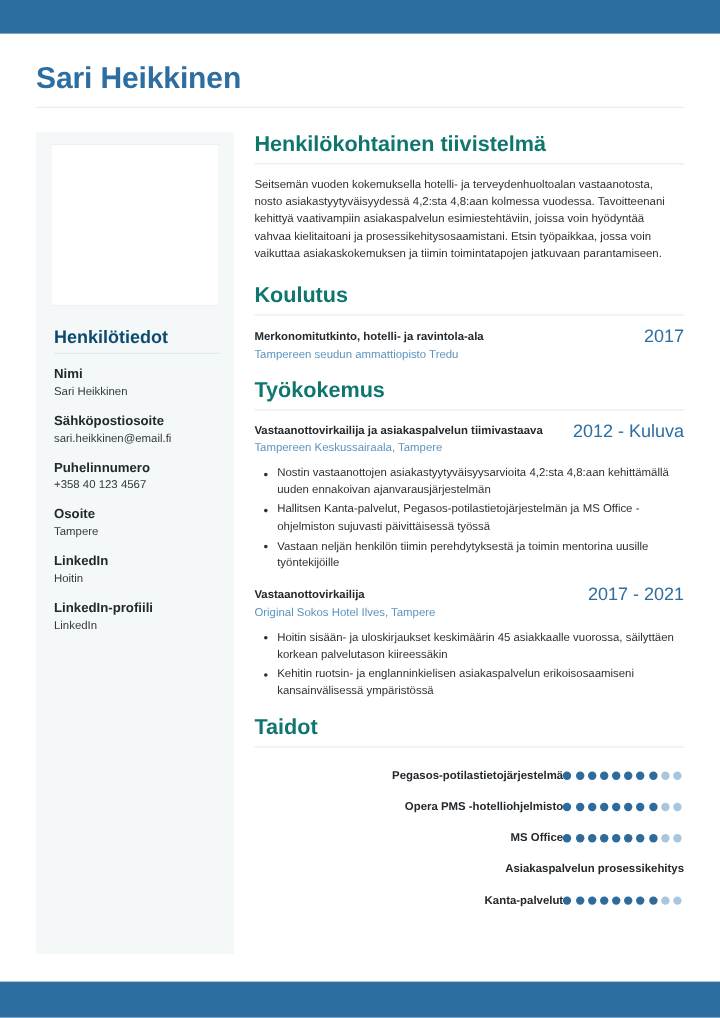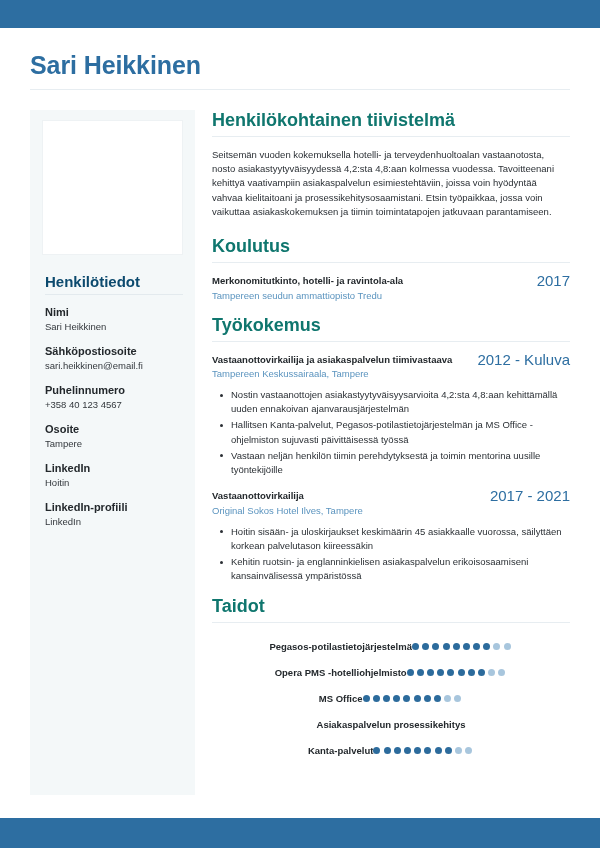--- a/index.html
+++ b/index.html
@@ -193,21 +193,21 @@
     width: 3px;
     height: 3px;
     border-radius: 50%;
     background: #2b3035;
   }
   .skills-heading-wrap {
   }
   .skill-row {
     display: flex;
     align-items: center;
-    justify-content: center;
+    justify-content: flex-end;
     min-height: 24px;
     padding: 1px 0;
   }
   .skill-name {
     font-size: 9.5px;
     font-weight: bold;
     color: #23282c;
     line-height: 14px;
   }
   .dots {

